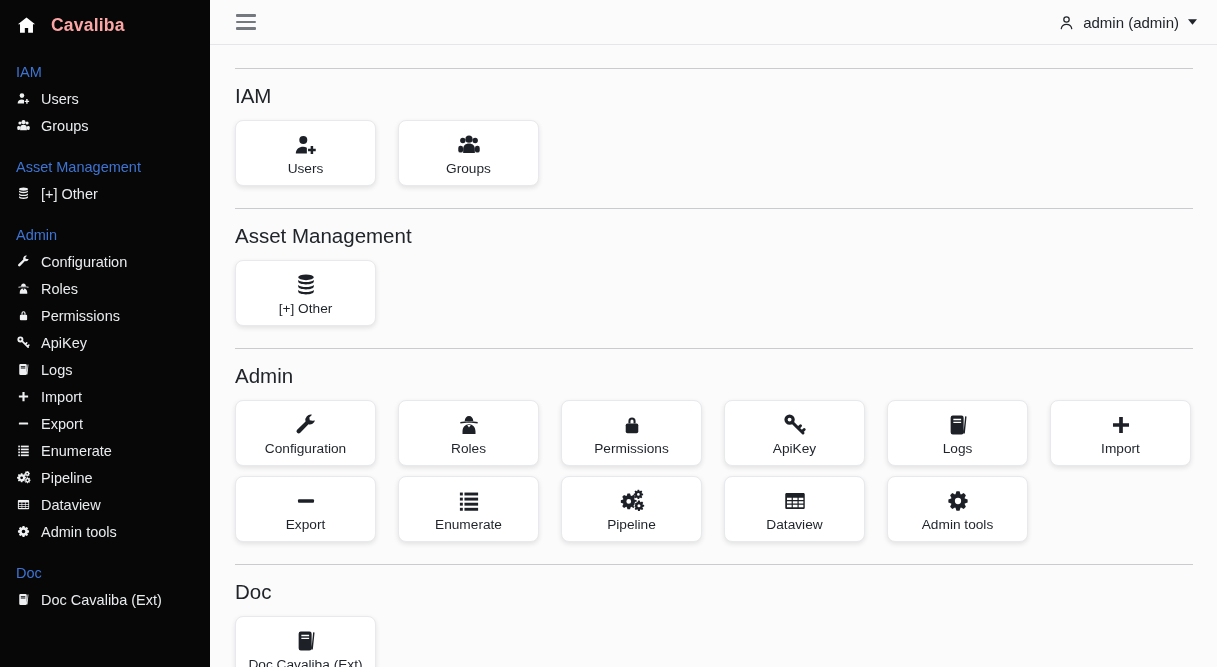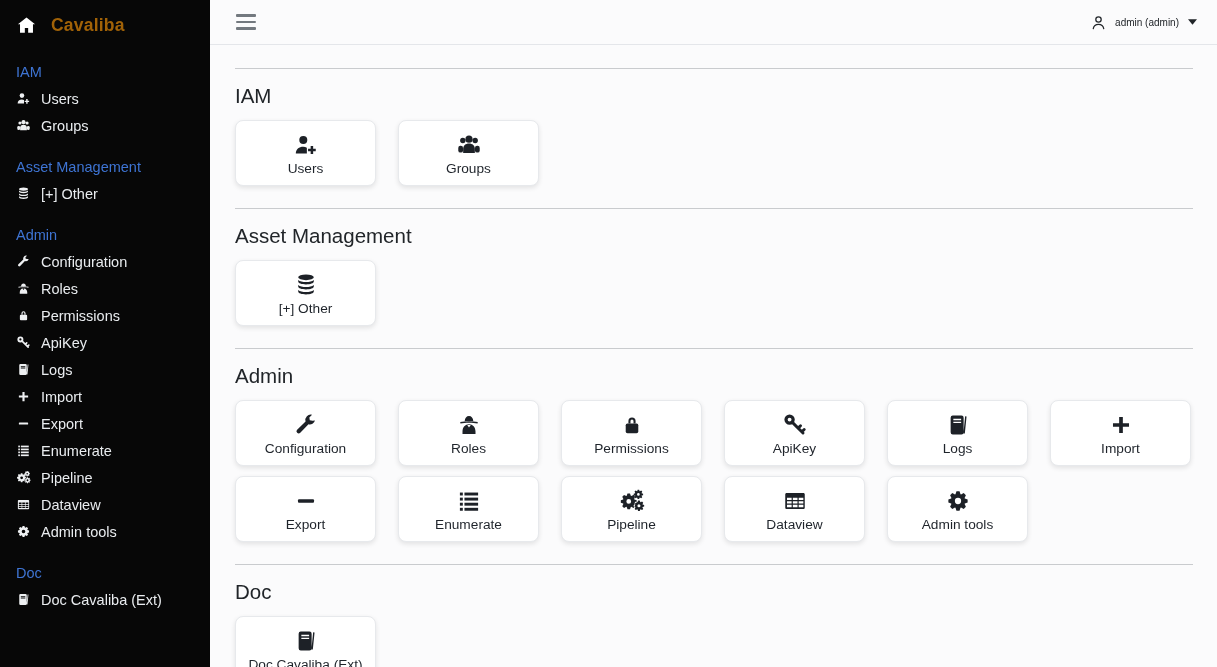--- a/index.html
+++ b/index.html
@@ -10,21 +10,21 @@
     background:#fbfbfc; color:#212529;
   }
   .app { display:flex; width:100%; height:100%; }
 
   
   .sidebar {
     width:210px; min-width:210px; height:667px;
     background:var(--sidebar-bg,#070707);
     color:#e9ecef; padding:13px 16px 10px 16px;
   }
-  .brand { display:flex; align-items:center; gap:14px; padding:2px 0 8px 0; color:#a16207; cursor:pointer; }
+  .brand { display:flex; align-items:center; gap:14px; padding:2px 0 8px 0; color:#fca5a5; cursor:pointer; }
   .brand .ic { width:21px; height:21px; display:inline-flex; color:#ffffff; }
   .brand-text { font-size:17.5px; font-weight:700; letter-spacing:.2px; }
   .nav-section { margin-top:20px; }
   .nav-section-label { color:var(--accent,#3e74d3); font-size:14.5px; margin-bottom:5px; cursor:pointer; }
   .nav-item {
     display:flex; align-items:center; gap:10px;
     padding:5.5px 0; font-size:14.5px; color:#e9ecef;
     text-decoration:none; cursor:pointer; white-space:nowrap;
   }
   .nav-item .ic { width:15px; height:15px; display:inline-flex; color:#eef0f2; flex:none; }
@@ -33,21 +33,21 @@
   
   .content { flex:1; display:flex; flex-direction:column; min-width:0; }
   .topbar {
     height:45px; min-height:45px; background:#fbfbfc;
     border-bottom:1px solid #e4e6ea;
     display:flex; align-items:center; justify-content:space-between;
     padding:0 20px 0 24px;
   }
   .hamburger { background:none; border:none; padding:4px 2px; cursor:pointer; display:flex; flex-direction:column; gap:4px; }
   .hamburger span { display:block; width:20px; height:2.4px; background:#73797f; border-radius:1px; }
-  .user-menu { display:flex; align-items:center; gap:7px; cursor:pointer; color:#212529; font-size:10px; }
+  .user-menu { display:flex; align-items:center; gap:7px; cursor:pointer; color:#212529; font-size:15px; }
   .user-menu .ic { width:19px; height:19px; display:inline-flex; color:#212529; }
   .user-menu .caret { width:9px; height:6px; display:inline-flex; margin-left:2px; color:#212529; }
 
   .main { flex:1; padding:1px 24px 0 25px; overflow:hidden; }
   .main-section { margin-top:22px; }
   .main-section:first-child { margin-top:22px; }
   .main-section hr { border:none; border-top:1px solid #c9cbce; margin:0 0 15px 0; }
   .main-section h2 { margin:0 0 12px 0; font-size:20.5px; font-weight:500; color:#212529; }
   .cards { display:flex; flex-wrap:wrap; gap:10px 22px; }
   .card {

